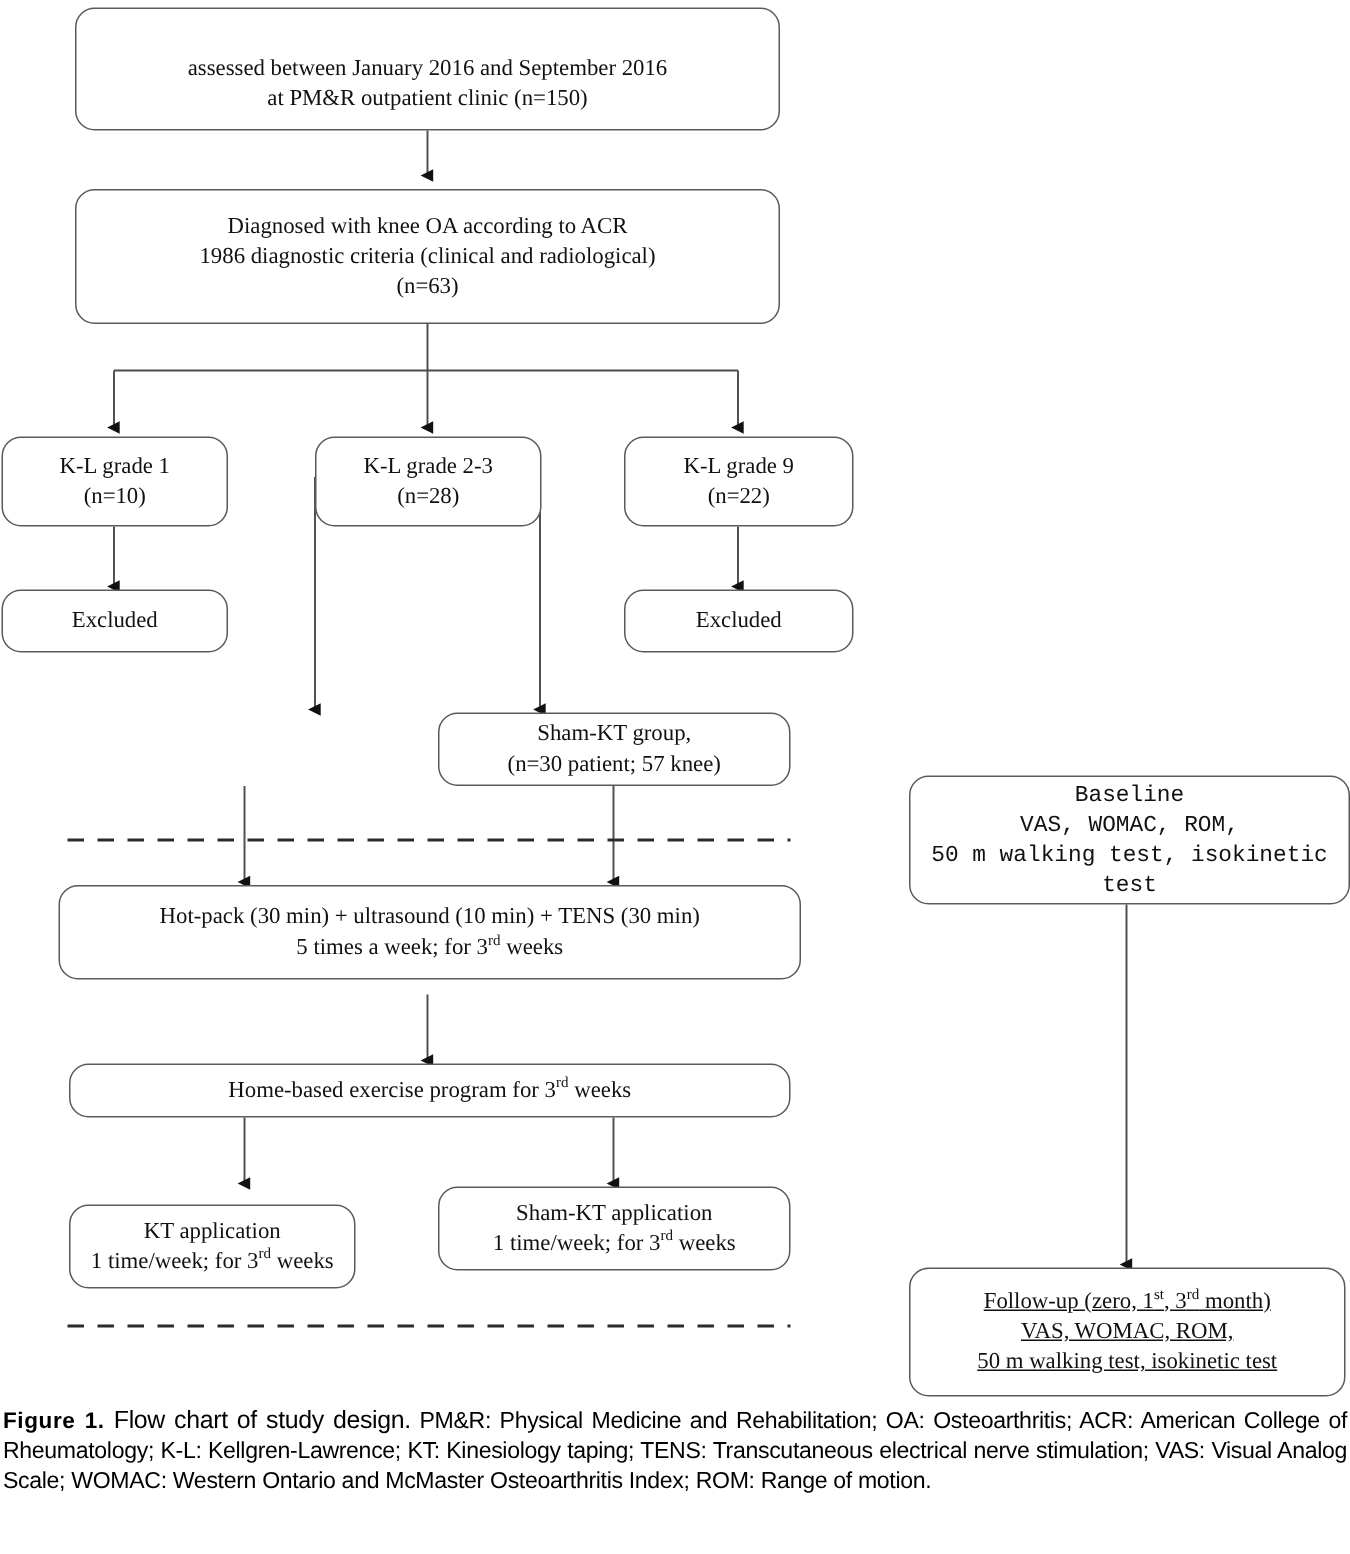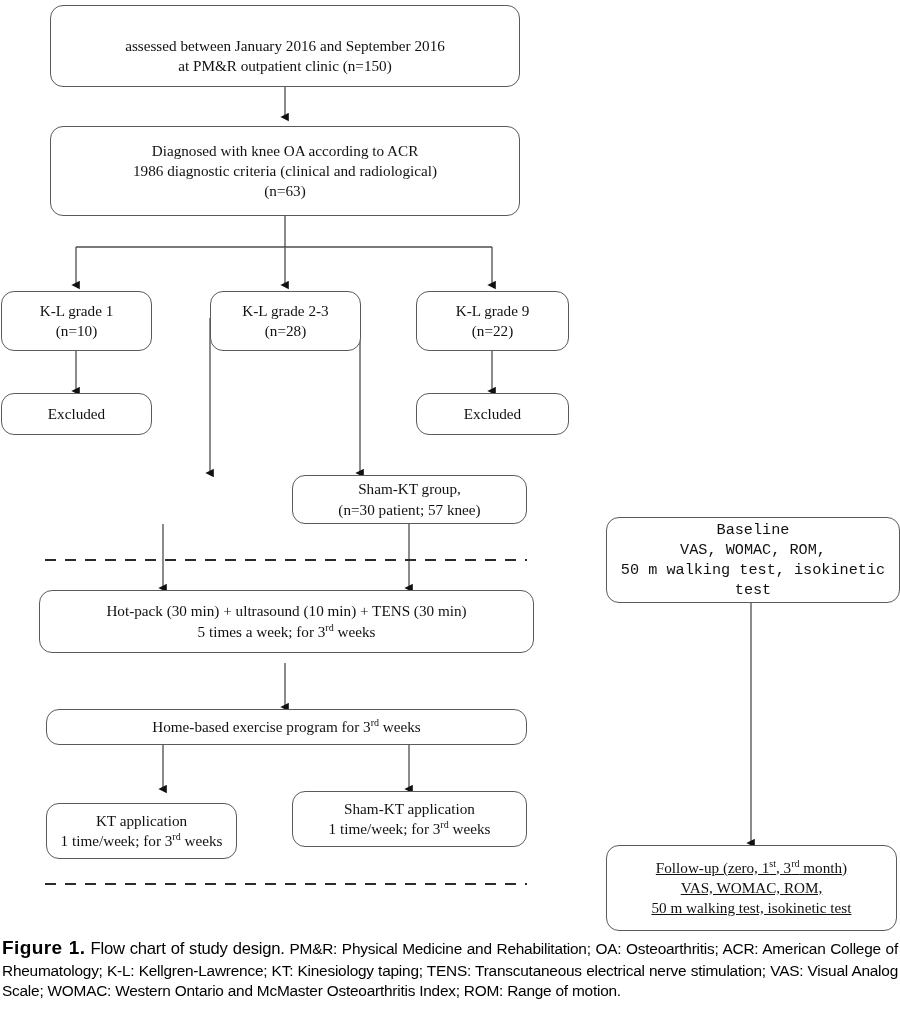--- a/index.html
+++ b/index.html
@@ -39,21 +39,21 @@
     font-family:"Liberation Sans","DejaVu Sans",sans-serif;
     font-size:15.4px;
     line-height:1.30;
     letter-spacing:-0.22px;
     text-align:justify;
     color:#000;
     padding:0 2px;
     box-sizing:border-box;
   }
   #caption .lead{font-size:16.6px;}
-  #caption .lead-b{font-weight:bold;font-size:19px;letter-spacing:0.4px;}
+  #caption .lead-b{font-weight:bold;font-size:15px;letter-spacing:0.4px;}
 </style>
 </head>
 <body>
 
 <div id="sheet">
 
   <div id="chart">
 
     <svg id="wires" viewBox="0 0 900 935">
       <defs>

